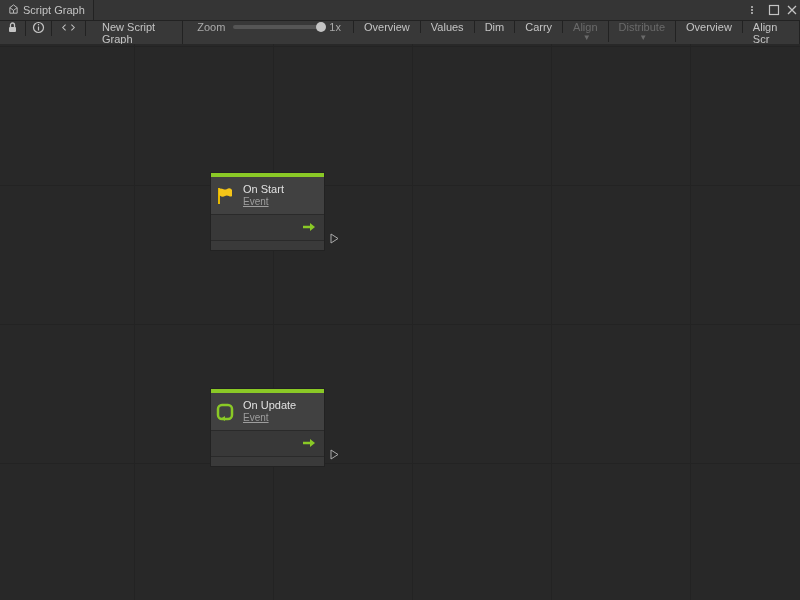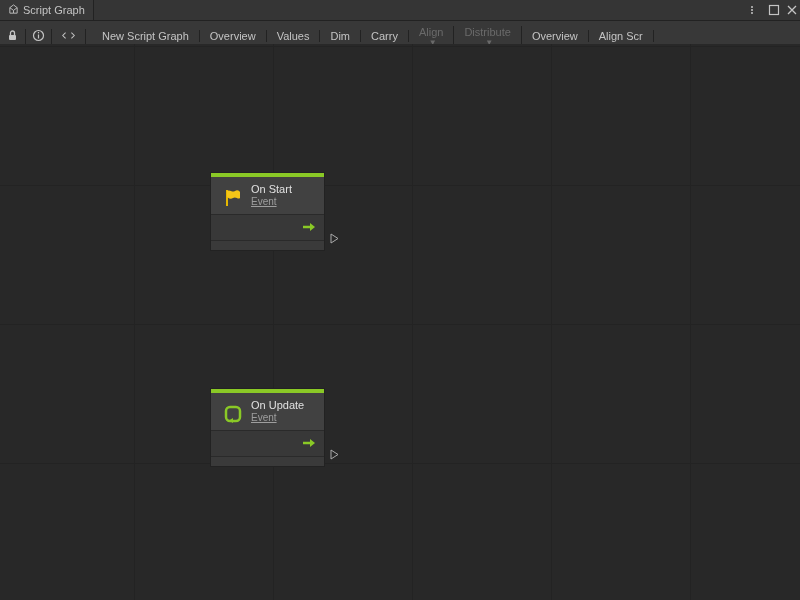--- a/index.html
+++ b/index.html
@@ -7,21 +7,21 @@
 
 
 .tab-bar { height: 20px; background: #353535; display: flex; align-items: stretch; position: relative; }
 .tab { display: flex; align-items: center; gap: 4px; padding: 0 8px; background: #383838; border-right: 1px solid #222; font-size: 11px; color: #c4c4c4; cursor: default; }
 .tab svg { width: 11px; height: 11px; }
 .window-controls { position: absolute; right: 2px; top: 0; display: flex; align-items: center; gap: 6px; height: 100%; }
 .window-controls span { color: #c4c4c4; font-size: 12px; cursor: pointer; display: inline-flex; align-items: center; }
 .window-controls svg { width: 12px; height: 12px; }
 
 
-.toolbar { height: 32px; background: #383838; border-top: 1px solid #222; border-bottom: 1px solid #1a1a1a; display: flex; align-items: center; }
+.toolbar { height: 32px; background: #383838; border-top: 1px solid #222; border-bottom: 1px solid #1a1a1a; display: flex; align-items: flex-start; }
 .tb-btn { display: flex; align-items: center; justify-content: center; padding: 0 6px; border-right: 1px solid #222; color: #c4c4c4; font-size: 11px; cursor: pointer; }
 .tb-btn.wide { padding: 0 10px; }
 .tb-btn svg { width: 13px; height: 13px; }
 .tb-btn.disabled { color: #6a6a6a; flex-direction: column; }
 .new-graph { display: flex; align-items: center; gap: 6px; padding: 0 10px; border-right: 1px solid #222; color: #c4c4c4; font-size: 11px; }
 .zoom { display: flex; align-items: center; gap: 8px; padding: 0 12px 0 14px; border-right: 1px solid #222; color: #aaa; font-size: 11px; }
 .slider-track { width: 88px; height: 4px; background: #555; border-radius: 2px; position: relative; }
 .slider-thumb { position: absolute; right: -5px; top: -3px; width: 10px; height: 10px; background: #c4c4c4; border-radius: 50%; }
 
 
@@ -29,21 +29,21 @@
   background-image: linear-gradient(#232323 1px, transparent 1px), linear-gradient(90deg, #232323 1px, transparent 1px);
   background-size: 139px 139px; 
   background-position: -5px 2px;
 }
 
 
 .node { position: absolute; width: 115px; background: #3a3a3a; border: 1px solid #222; font-size: 11px; color: #ddd; }
 .node.n1 { left: 210px; top: 128px; }
 .node.n2 { left: 210px; top: 344px; }
 .node-topbar { height: 4px; background: #8ac926; }
-.node-header { display: flex; align-items: flex-end; gap: 8px; padding: 6px 6px 6px 12px; background: #414141; }
+.node-header { display: flex; align-items: center; gap: 8px; padding: 6px 6px 6px 4px; background: #414141; }
 .node-icon { width: 20px; height: 20px; display: flex; align-items: center; justify-content: center; }
 .node-titles { display: flex; flex-direction: column; line-height: 1.2; }
 .node-title { font-size: 11px; color: #e0e0e0; }
 .node-sub { font-size: 10px; color: #9e9e9e; text-decoration: underline; }
 .node-row { height: 26px; border-top: 1px solid #2a2a2a; display: flex; align-items: center; justify-content: flex-end; padding-right: 6px; background: #383838; }
 .node-footer { height: 10px; border-top: 1px solid #2a2a2a; background: #3a3a3a; }
 
 .out-arrow svg { width: 16px; height: 12px; }
 .flow-port { position: absolute; right: -16px; display: flex; align-items: center; }
 .flow-port svg { width: 11px; height: 11px; }
@@ -103,20 +103,27 @@
     <span><svg viewBox="0 0 18 12">
           <path d="M5 2 L1 6 L5 10 M13 2 L17 6 L13 10" stroke="#c4c4c4" stroke-width="1.4" fill="none"></path>
         </svg></span>
   </div>
   <div class="new-graph">
     <span><svg viewBox="0 0 13 13">
           <path d="M2 4 L6 1 L11 3 L11 9 L6 12 L2 9 Z" stroke="#8ac926" stroke-width="1.1" fill="none"></path>
           <path d="M6 1 L6 6 L11 3 M6 6 L2 4 M6 6 L6 12" stroke="#8ac926" stroke-width="1.1" fill="none"></path>
         </svg></span>
     <span>New Script Graph</span>
+  </div>
+  <div class="zoom">
+    <span>Zoom</span>
+    <div class="slider-track">
+      <div class="slider-thumb"></div>
+    </div>
+    <span>1x</span>
   </div>
   <div class="tb-btn wide">
       <span>Overview</span>
     </div>
   <div class="tb-btn wide">
       <span>Values</span>
     </div>
   <div class="tb-btn wide">
       <span>Dim</span>
     </div>

